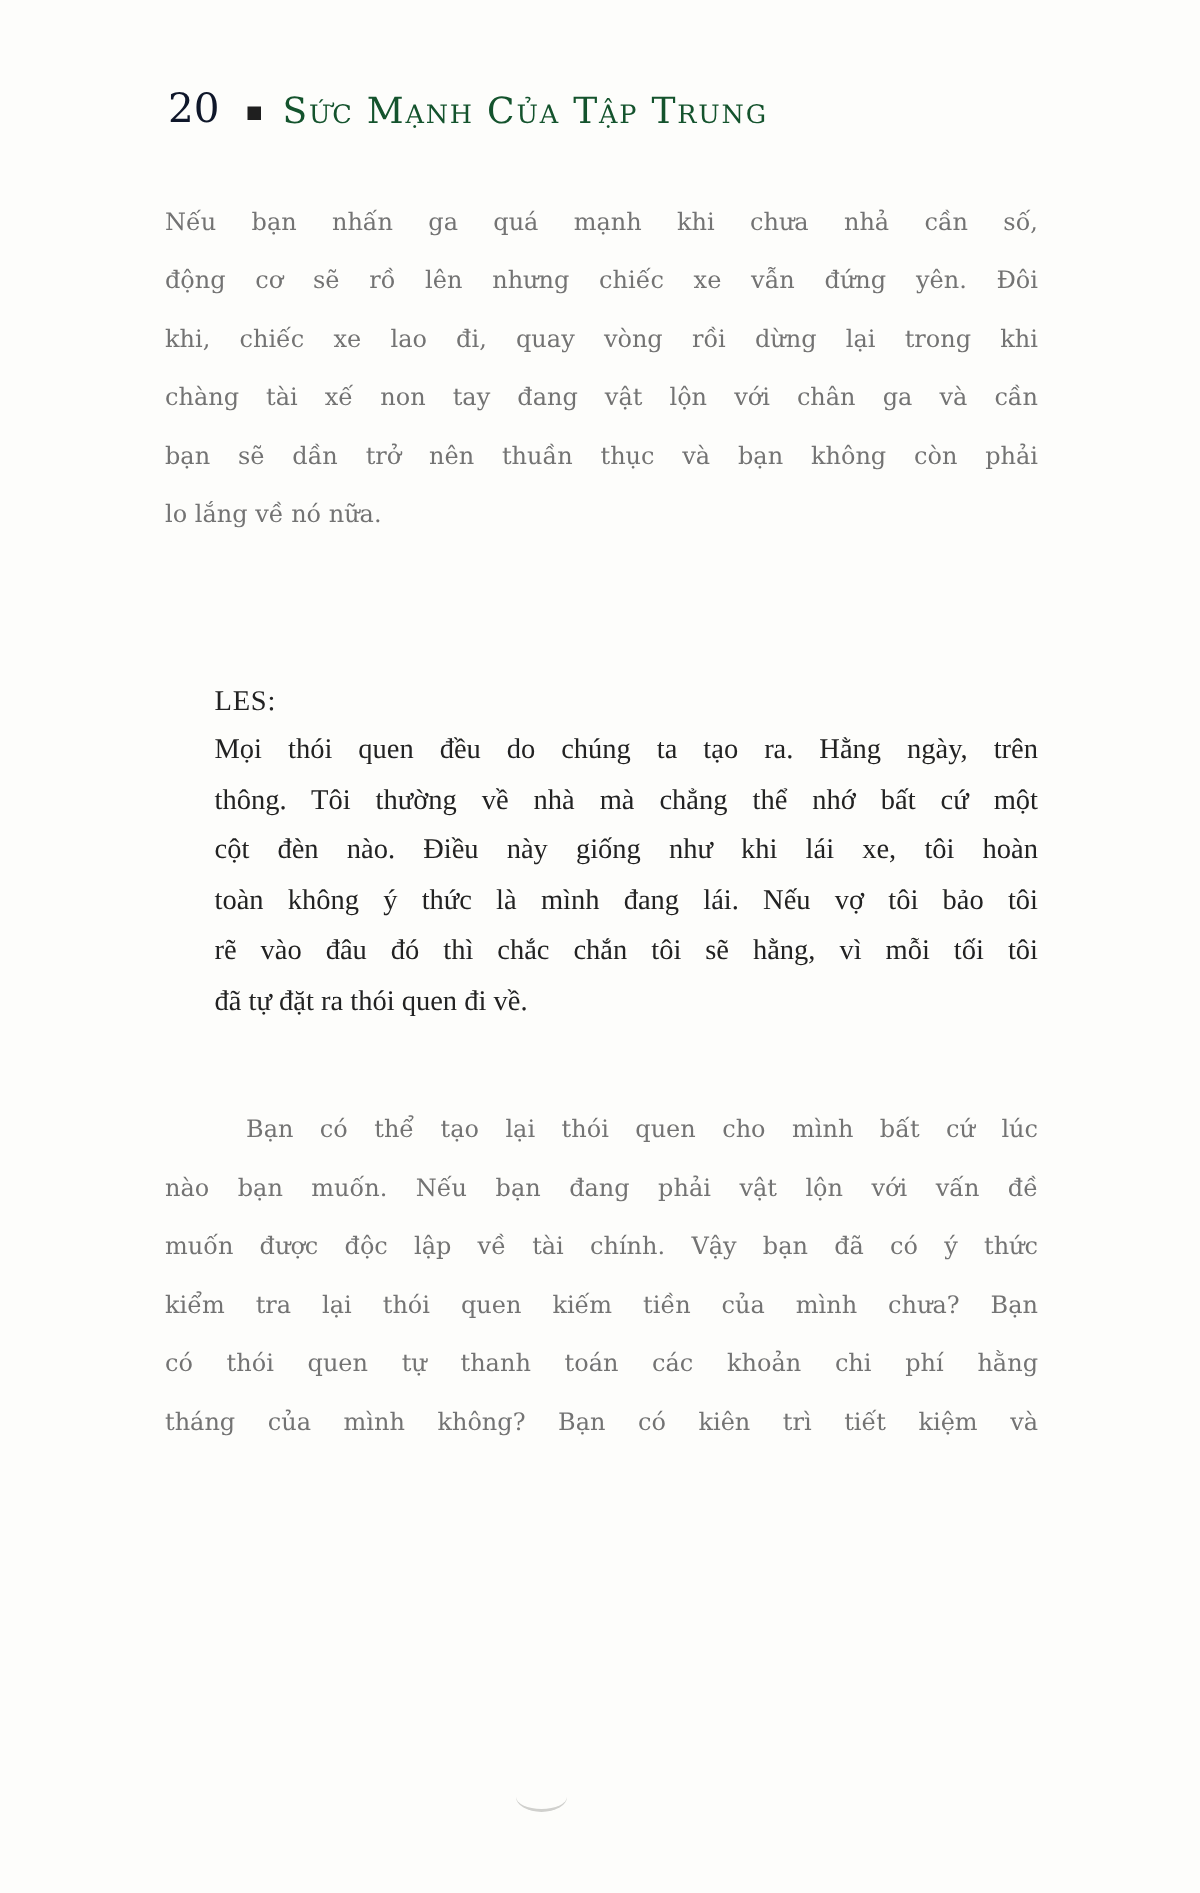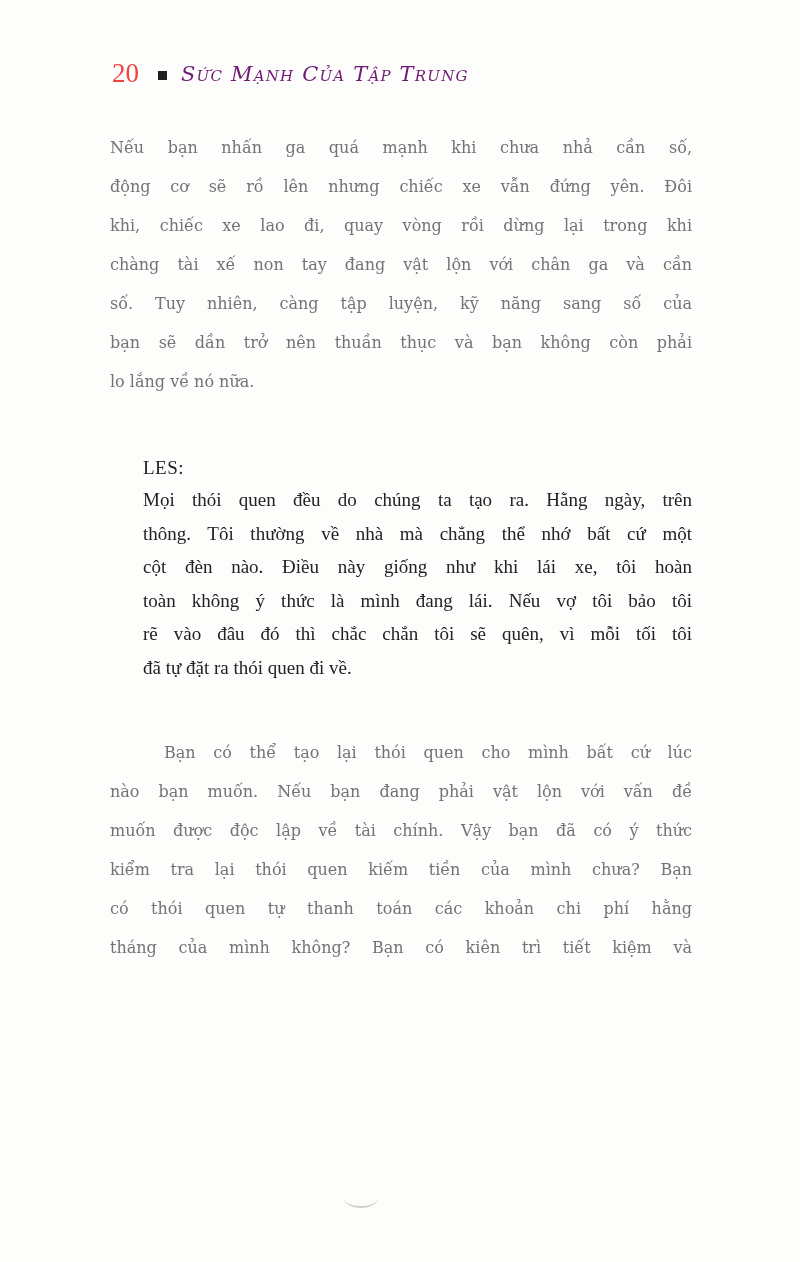--- a/index.html
+++ b/index.html
@@ -12,31 +12,30 @@
     overflow:hidden;
     margin:0 auto;
     box-shadow:0 0 6px rgba(0,0,0,.15);
   }
   
   .header{
     position:absolute;top:58px;left:112px;right:110px;
     display:flex;align-items:center;
   }
   .page-number{
-    font-size:27px;line-height:30px;color:#ef4444;font-family:Liberation Serif, serif;
+    font-size:27px;line-height:30px;color:#0f172a;
   }
   .bullet{
     width:9px;height:9px;background:#1f1f1f;
     margin:4px 14px 0 19px;flex:0 0 auto;
   }
   .running-title{
-    font-size:21px;line-height:26px;color:#701a75;
+    font-size:24px;line-height:26px;color:#14532d;
     font-variant:small-caps;letter-spacing:1.2px;
     padding-top:2px;
-    font-style:italic;
   }
   
   .para{
     position:absolute;left:110px;width:582px;
     font-size:16px;color:#737373;
   }
   .para .line{
     line-height:39px;
     text-align:justify;
     text-align-last:justify;
@@ -80,32 +79,31 @@
     <span class="page-number">20</span>
     <span class="bullet"></span>
     <span class="running-title">Sức Mạnh Của Tập Trung</span>
   </div>
 
   <div class="para" id="para1">
     <div class="line">Nếu bạn nhấn ga quá mạnh khi chưa nhả cần số,</div>
     <div class="line">động cơ sẽ rồ lên nhưng chiếc xe vẫn đứng yên. Đôi</div>
     <div class="line">khi, chiếc xe lao đi, quay vòng rồi dừng lại trong khi</div>
     <div class="line">chàng tài xế non tay đang vật lộn với chân ga và cần</div>
-    <div class="line">số. Tuy nhiên, càng tập luyện, kỹ năng sang số của</div>
     <div class="line">bạn sẽ dần trở nên thuần thục và bạn không còn phải</div>
     <div class="line last">lo lắng về nó nữa.</div>
   </div>
 
   <div class="quote" id="quote1">
     <div class="label">LES:</div>
     <div class="line">Mọi thói quen đều do chúng ta tạo ra. Hằng ngày, trên</div>
     <div class="line">thông. Tôi thường về nhà mà chẳng thể nhớ bất cứ một</div>
     <div class="line">cột đèn nào. Điều này giống như khi lái xe, tôi hoàn</div>
     <div class="line">toàn không ý thức là mình đang lái. Nếu vợ tôi bảo tôi</div>
-    <div class="line">rẽ vào đâu đó thì chắc chắn tôi sẽ quên, vì mỗi tối tôi</div>
+    <div class="line">rẽ vào đâu đó thì chắc chắn tôi sẽ hằng, vì mỗi tối tôi</div>
     <div class="line last">đã tự đặt ra thói quen đi về.</div>
   </div>
 
   <div class="para" id="para2">
     <div class="line indent">Bạn có thể tạo lại thói quen cho mình bất cứ lúc</div>
     <div class="line">nào bạn muốn. Nếu bạn đang phải vật lộn với vấn đề</div>
     <div class="line">muốn được độc lập về tài chính. Vậy bạn đã có ý thức</div>
     <div class="line">kiểm tra lại thói quen kiếm tiền của mình chưa? Bạn</div>
     <div class="line">có thói quen tự thanh toán các khoản chi phí hằng</div>
     <div class="line">tháng của mình không? Bạn có kiên trì tiết kiệm và</div>

